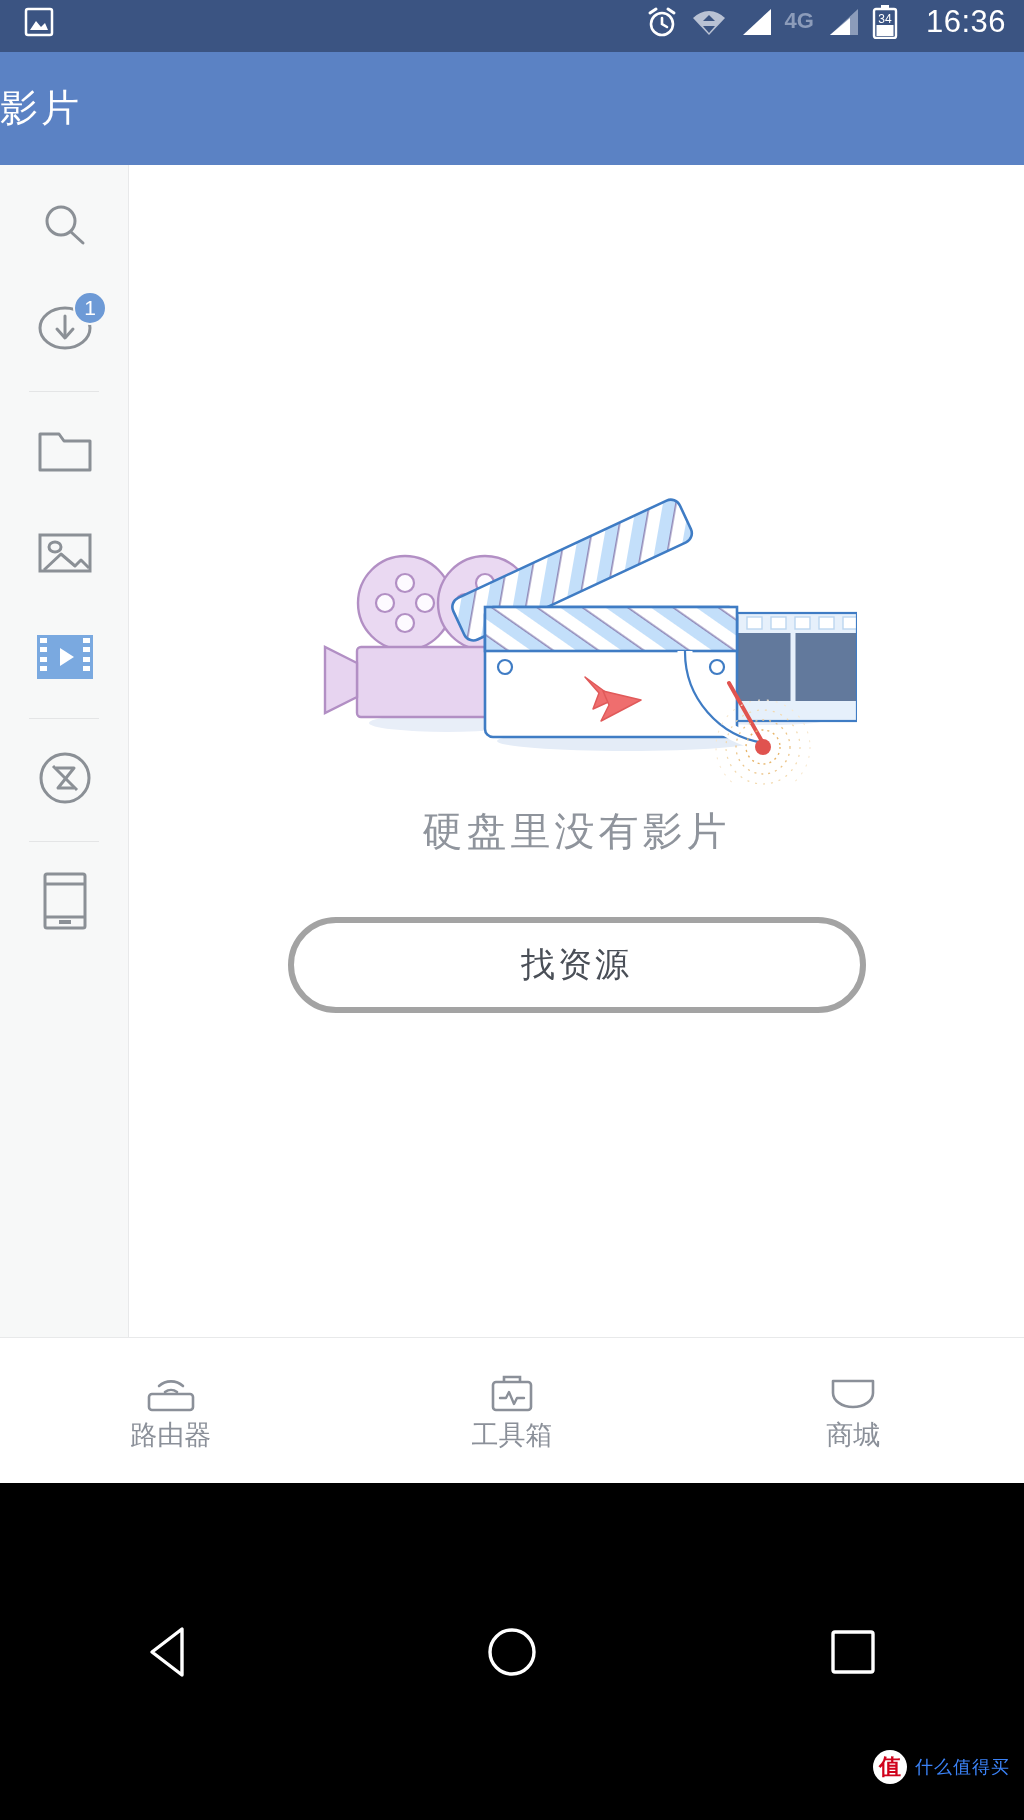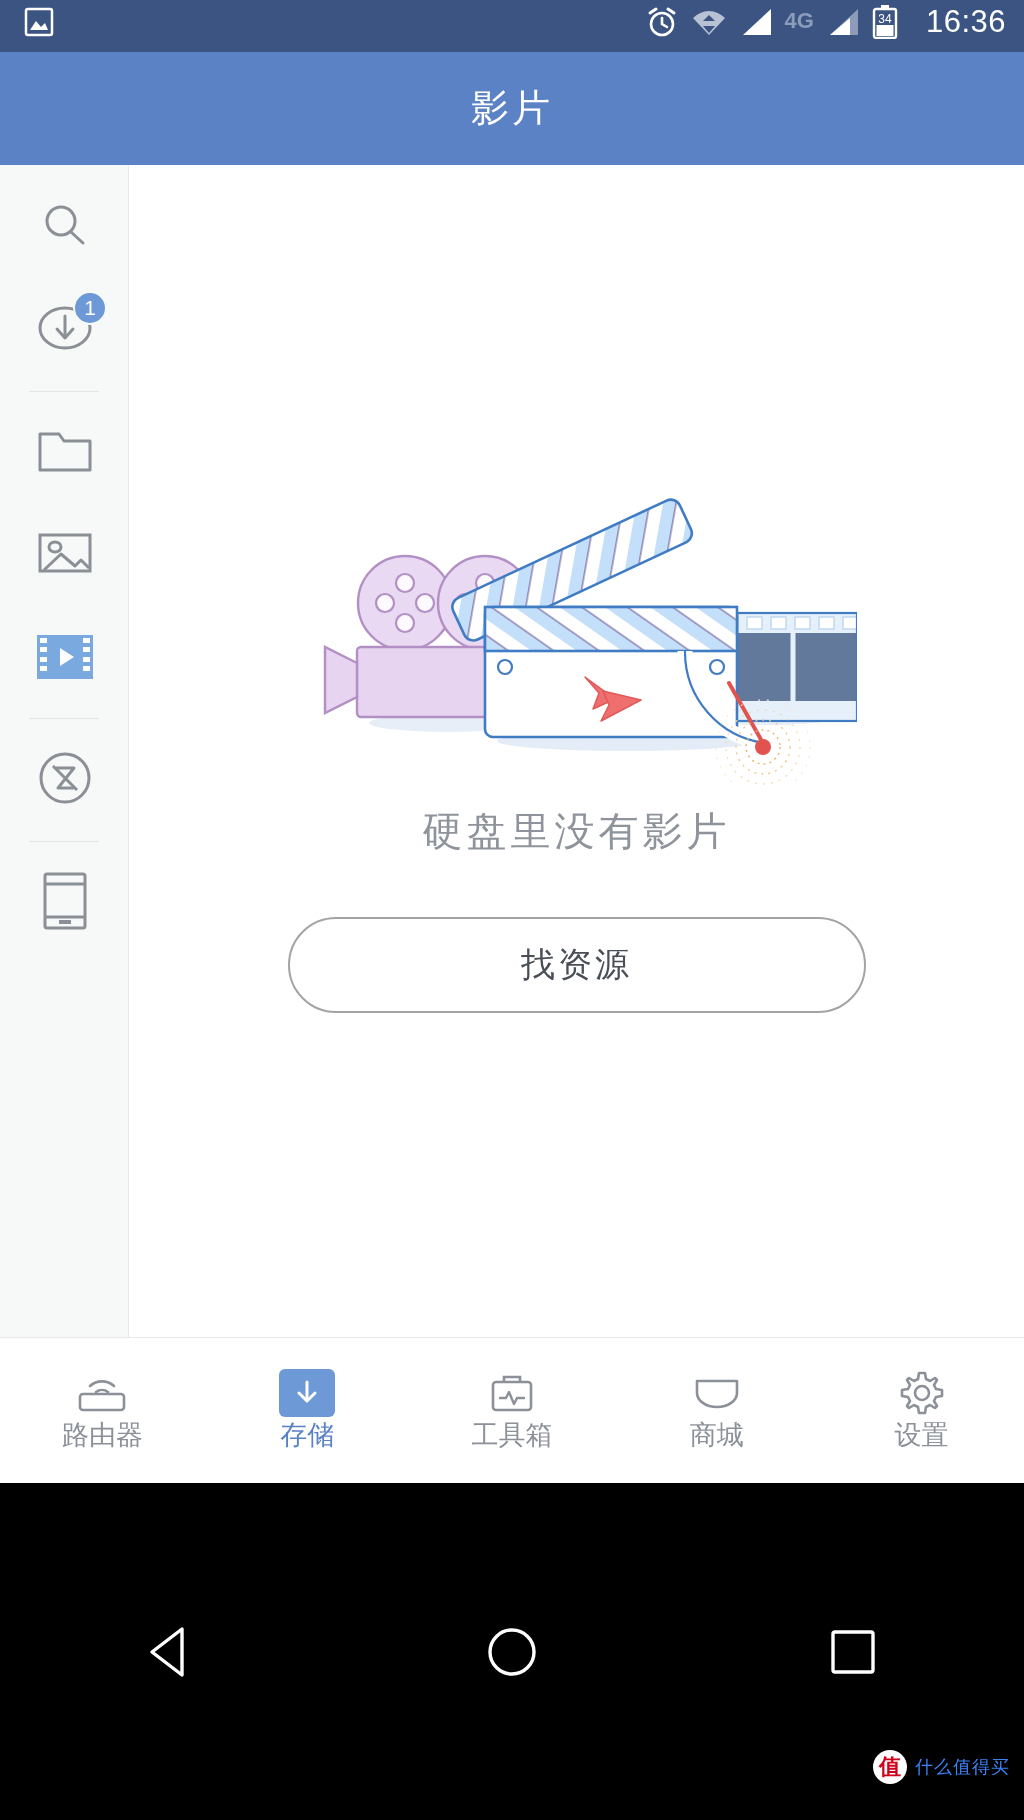--- a/index.html
+++ b/index.html
@@ -21,21 +21,21 @@
   .sb-left { display:flex; align-items:center; }
   .sb-right { margin-left:auto; display:flex; align-items:center; gap:12px; }
   .sb-time { color:#ffffff; font-size:31px; letter-spacing:0.5px; margin-left:16px; font-weight:500;}
   .sb-4g { color:#8c9cba; font-size:22px; font-weight:bold; align-self:flex-start; margin-top:4px;}
   .ico { display:block; }
 
   
   .appbar {
     position:absolute; left:0; top:52px; width:1024px; height:113px;
     background:#5b82c4;
-    display:flex; align-items:center; justify-content:center;
+    display:flex; align-items:center; justify-content:flex-start;
   }
   .appbar-title { color:#ffffff; font-size:38px; letter-spacing:3px; }
 
   
   .content { position:absolute; left:0; top:165px; width:1024px; height:1172px; background:#ffffff; }
 
   
   .sidebar {
     position:absolute; left:0; top:0; width:129px; height:1172px;
     background:#f7f8f8; border-right:1px solid #e8e9ea;
@@ -64,21 +64,21 @@
     background:#fff;
     display:flex; flex-direction:column; align-items:center;
   }
   .illus { margin-top:290px; width:560px; height:330px; position:relative; }
   .empty-text {
     margin-top:19px; font-size:40px; color:#8f949c; letter-spacing:4px;
   }
   .find-btn {
     margin-top:58px;
     width:578px; height:96px; border-radius:48px;
-    border:2px solid #a3a3a3; background:#ffffff;
+    border:6px solid #a3a3a3; background:#ffffff;
     display:flex; align-items:center; justify-content:center;
     color:#4a4f57; font-size:34px; letter-spacing:3px;
   }
 
   
   .tabbar {
     position:absolute; left:0; top:1337px; width:1024px; height:146px;
     background:#ffffff; border-top:1px solid #e8e9ea;
     display:flex;
   }
@@ -355,29 +355,20 @@
       <span class="tab-icon-box">
         <svg width="52" height="42" viewBox="0 0 52 42">
           <rect x="4" y="22" width="44" height="16" rx="3" fill="none" stroke="#8b9099" stroke-width="2.6"></rect>
           <path d="M14 14 A18 18 0 0 1 38 14" fill="none" stroke="#8b9099" stroke-width="2.6" stroke-linecap="round"></path>
           <path d="M20 20 A10 10 0 0 1 32 20" fill="none" stroke="#8b9099" stroke-width="2.6" stroke-linecap="round"></path>
         </svg>
       </span>
       <span class="tab-label">路由器</span>
     </div>
 
-    <div class="tab active">
-      <span class="tab-icon-box">
-        <svg width="38" height="38" viewBox="0 0 38 38">
-          <line x1="19" y1="8" x2="19" y2="26" stroke="#ffffff" stroke-width="3" stroke-linecap="round"></line>
-          <path d="M11 19 L19 27 L27 19" fill="none" stroke="#ffffff" stroke-width="3" stroke-linecap="round" stroke-linejoin="round"></path>
-        </svg>
-      </span>
-      <span class="tab-label">存储</span>
-    </div>
 
     <div class="tab">
       <span class="tab-icon-box">
         <svg width="46" height="42" viewBox="0 0 46 42">
           <rect x="4" y="10" width="38" height="28" rx="3" fill="none" stroke="#8b9099" stroke-width="2.6"></rect>
           <path d="M15 10 L15 5 L31 5 L31 10" fill="none" stroke="#8b9099" stroke-width="2.6"></path>
           <path d="M11 26 L17 26 L20 20 L25 32 L28 26 L35 26" fill="none" stroke="#8b9099" stroke-width="2.4" stroke-linecap="round" stroke-linejoin="round"></path>
         </svg>
       </span>
       <span class="tab-label">工具箱</span>
@@ -385,29 +376,20 @@
 
     <div class="tab">
       <span class="tab-icon-box">
         <svg width="48" height="40" viewBox="0 0 48 40">
           <path d="M4 8 L44 8 L44 20 A20 14 0 0 1 4 20 Z" fill="none" stroke="#8b9099" stroke-width="2.6" stroke-linejoin="round"></path>
         </svg>
       </span>
       <span class="tab-label">商城</span>
     </div>
 
-    <div class="tab">
-      <span class="tab-icon-box">
-        <svg width="46" height="46" viewBox="0 0 46 46">
-          <circle cx="23" cy="23" r="7" fill="none" stroke="#8b9099" stroke-width="2.6"></circle>
-          <path d="M23 3 L26 3 L27 9 L31 11 L36 8 L38 10 L35 15 L37 19 L43 20 L43 26 L37 27 L35 31 L38 36 L36 38 L31 35 L27 37 L26 43 L20 43 L19 37 L15 35 L10 38 L8 36 L11 31 L9 27 L3 26 L3 20 L9 19 L11 15 L8 10 L10 8 L15 11 L19 9 L20 3 Z" fill="none" stroke="#8b9099" stroke-width="2.6" stroke-linejoin="round"></path>
-        </svg>
-      </span>
-      <span class="tab-label">设置</span>
-    </div>
   </div>
 
   <div class="navbar">
     <div class="nav-btn">
       <svg width="50" height="54" viewBox="0 0 50 54">
         <path d="M36 4 L36 50 L6 27 Z" fill="none" stroke="#ffffff" stroke-width="3.4" stroke-linejoin="round"></path>
       </svg>
     </div>
     <div class="nav-btn">
       <svg width="54" height="54" viewBox="0 0 54 54">

